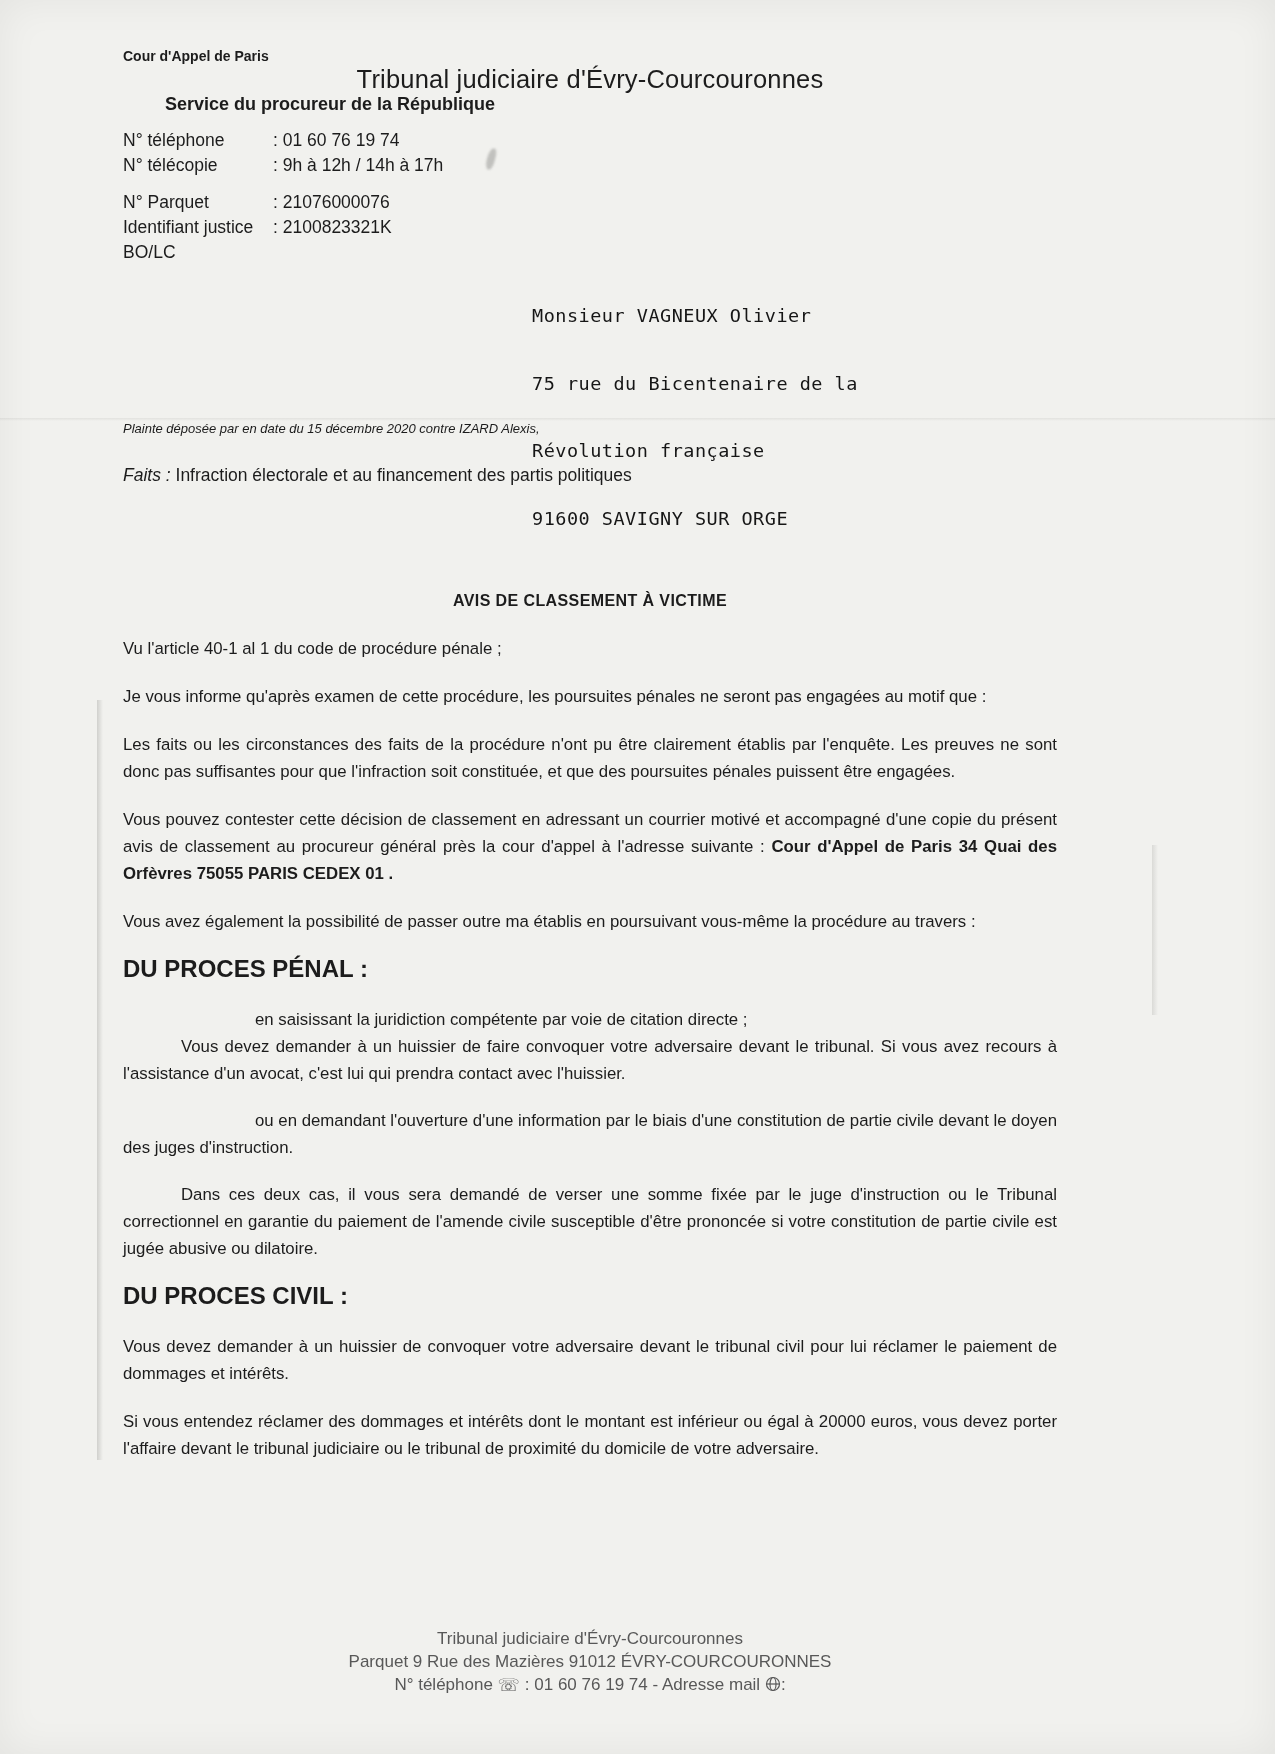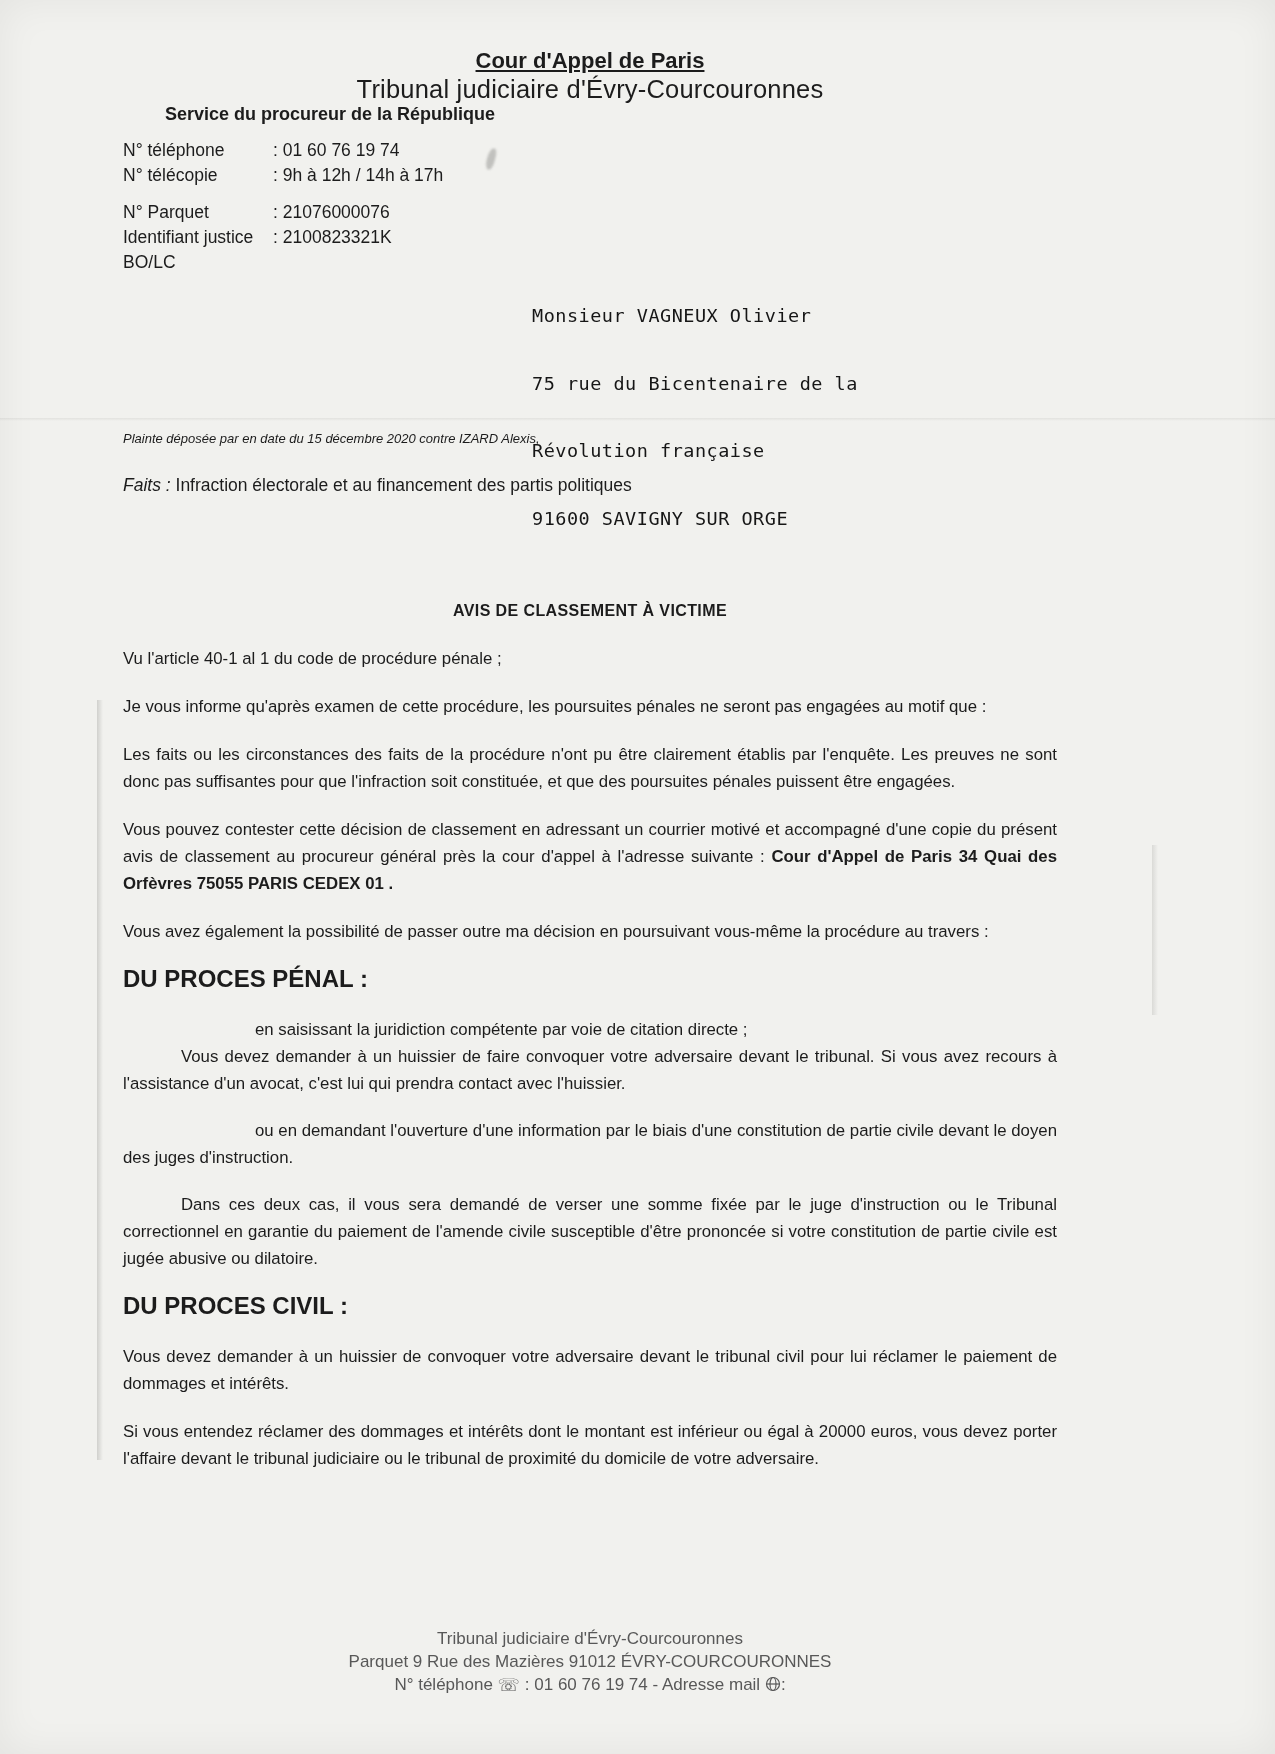--- a/index.html
+++ b/index.html
@@ -15,21 +15,21 @@
   }
   
   .crease-v{position:absolute;width:6px;background:linear-gradient(90deg,rgba(60,60,55,0.18),rgba(0,0,0,0));pointer-events:none;}
   .crease-v.left{left:97px;top:700px;height:760px;}
   .crease-v.right{left:1152px;top:845px;height:170px;opacity:.7;}
   .crease-h{position:absolute;left:0;width:100%;height:3px;background:linear-gradient(rgba(90,90,85,0.10),rgba(0,0,0,0));pointer-events:none;}
   .smudge{position:absolute;left:487px;top:148px;width:8px;height:22px;background:rgba(70,70,65,0.28);border-radius:60% 40% 50% 50%;transform:rotate(14deg);filter:blur(1px);}
 
   .content{position:absolute;left:123px;top:0;width:934px;}
 
-  .hdr-court{margin-top:48px;text-align:center;font-weight:bold;font-size:22px;text-decoration:underline;}
+  .hdr-court{margin-top:48px;text-align:left;font-weight:bold;font-size:14px;}
   .hdr-tribunal{text-align:center;font-size:25.5px;letter-spacing:.2px;margin-top:1px;}
   .hdr-service{margin-left:42px;font-weight:bold;font-size:18px;}
 
   .meta{margin-top:13px;font-size:17.5px;line-height:25px;}
   .meta-row{display:flex;}
   .meta-label{width:150px;flex:0 0 150px;}
   .meta-gap{height:12px;}
 
   .recipient{
     position:absolute;left:532px;top:260px;
@@ -110,21 +110,21 @@
     <div class="plainte">Plainte déposée par en date du 15 décembre 2020 contre IZARD Alexis,</div>
     <div class="faits"><span class="lbl">Faits :</span><span> Infraction électorale et au financement des partis politiques</span></div>
 
     <div class="doc-title">AVIS DE CLASSEMENT À VICTIME</div>
 
     <div class="body-text">
       <p class="para first">Vu l'article 40-1 al 1 du code de procédure pénale ;</p>
       <p class="para">Je vous informe qu'après examen de cette procédure, les poursuites pénales ne seront pas engagées au motif que :</p>
       <p class="para">Les faits ou les circonstances des faits de la procédure n'ont pu être clairement établis par l'enquête. Les preuves ne sont donc pas suffisantes pour que l'infraction soit constituée, et que des poursuites pénales puissent être engagées.</p>
       <p class="para"><span>Vous pouvez contester cette décision de classement en adressant un courrier motivé et accompagné d'une copie du présent avis de classement au procureur général près la cour d'appel à l'adresse suivante : </span><span class="bold">Cour d'Appel de Paris 34 Quai des Orfèvres 75055 PARIS CEDEX 01 .</span></p>
-      <p class="para">Vous avez également la possibilité de passer outre ma décision en poursuivant vous-même la procédure au travers :</p>
+      <p class="para">Vous avez également la possibilité de passer outre ma établis en poursuivant vous-même la procédure au travers :</p>
 
       <h3 class="sec-heading">DU PROCES PÉNAL :</h3>
       <p class="para indent-big">en saisissant la juridiction compétente par voie de citation directe ;</p>
       <p class="para tight indent-sm">Vous devez demander à un huissier de faire convoquer votre adversaire devant le tribunal. Si vous avez recours à l'assistance d'un avocat, c'est lui qui prendra contact avec l'huissier.</p>
       <p class="para gap20 indent-big">ou en demandant l'ouverture d'une information par le biais d'une constitution de partie civile devant le doyen des juges d'instruction.</p>
       <p class="para gap20 indent-sm">Dans ces deux cas, il vous sera demandé de verser une somme fixée par le juge d'instruction ou le Tribunal correctionnel en garantie du paiement de l'amende civile susceptible d'être prononcée si votre constitution de partie civile est jugée abusive ou dilatoire.</p>
 
       <h3 class="sec-heading">DU PROCES CIVIL :</h3>
       <p class="para">Vous devez demander  à un huissier de convoquer votre adversaire devant le tribunal civil pour lui réclamer le paiement de dommages et intérêts.</p>
       <p class="para">Si vous entendez réclamer des dommages et intérêts dont le montant est inférieur ou égal à 20000 euros, vous devez porter l'affaire devant le tribunal judiciaire ou le tribunal de proximité du domicile de votre adversaire.</p>

